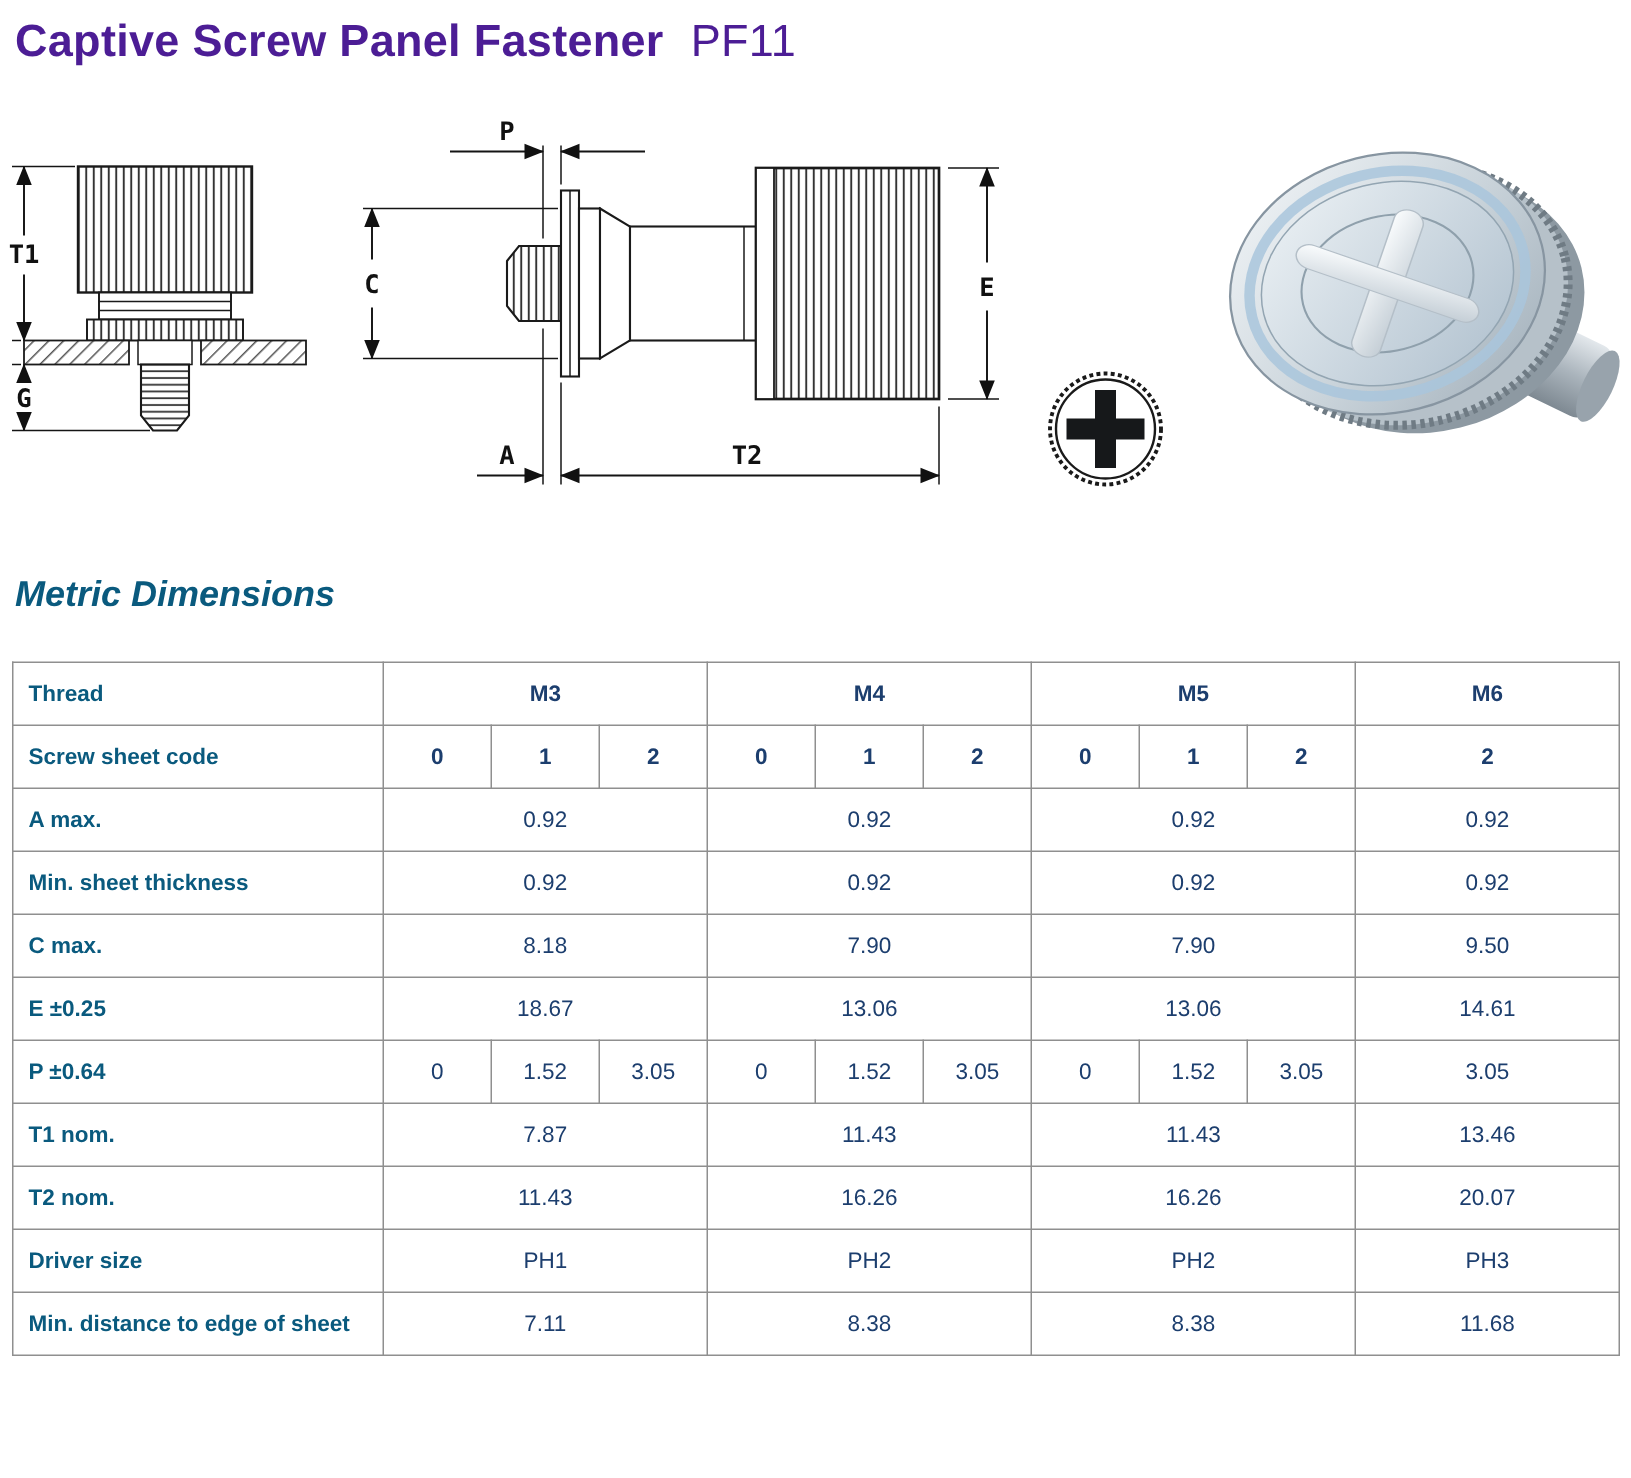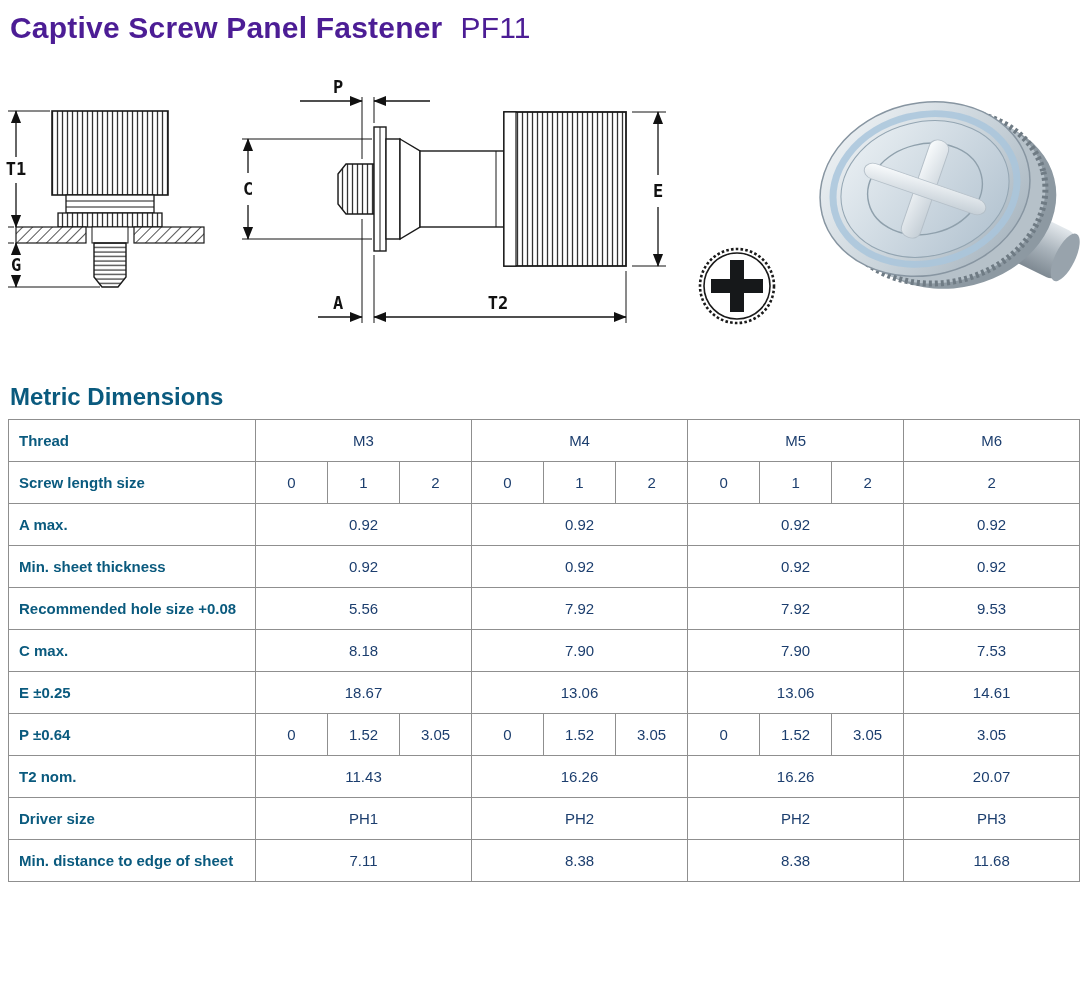--- a/index.html
+++ b/index.html
@@ -24,21 +24,22 @@
 
   .dim  { stroke: #141414; stroke-width: 1.3; fill: none; }
   .ext  { stroke: #141414; stroke-width: 1;   fill: none; }
   .dimlabel {
     font-family: "DejaVu Sans Mono", monospace;
     font-weight: 700; font-size: 17px; fill: #111;
   }
 
   .metric-row {
     display: flex; justify-content: space-between; align-items: center;
-    margin: 18px 12px 8px 10px;
+    margin: 18px 12px 30px 10px;
+    font-style: italic;
   }
   .metric-heading { font-size: 24px; font-weight: 700; color: #0a5a7e; }
   .materials-note { font-size: 13.5px; color: #1c3e6e; }
 
   table.metric-table {
     border-collapse: collapse;
     width: 1071px;
     margin: 0 8px;
     table-layout: fixed;
     border-radius: 18px;
@@ -48,21 +49,21 @@
     height: 42px;
     text-align: center;
     font-size: 15px;
     color: #1c3e6e;
     padding: 2px 4px;
   }
   .metric-table td.lbl {
     text-align: left; padding-left: 10px;
     font-weight: 700; color: #0a5a7e;
   }
-  .metric-table td.hdr { font-weight: 400; }
+  .metric-table td.hdr { font-weight: 700; }
   col.c-label { width: 247px; }
   col.c-s     { width: 72px; }
   col.c-m6    { width: 176px; }
 </style>
 </head>
 <body>
 
 <div class="title-row">
   <span>Captive Screw Panel Fastener</span><span class="title-model">PF11</span>
 </div>
@@ -213,21 +214,21 @@
   </colgroup>
   <tbody>
   <tr>
     <td class="lbl">Thread</td>
     <td class="hdr" colspan="3">M3</td>
     <td class="hdr" colspan="3">M4</td>
     <td class="hdr" colspan="3">M5</td>
     <td class="hdr">M6</td>
   </tr>
   <tr>
-    <td class="lbl">Screw length size</td>
+    <td class="lbl">Screw sheet code</td>
     <td class="hdr">0</td>
     <td class="hdr">1</td>
     <td class="hdr">2</td>
     <td class="hdr">0</td>
     <td class="hdr">1</td>
     <td class="hdr">2</td>
     <td class="hdr">0</td>
     <td class="hdr">1</td>
     <td class="hdr">2</td>
     <td class="hdr">2</td>
@@ -240,32 +241,25 @@
     <td class="val">0.92</td>
   </tr>
   <tr>
     <td class="lbl">Min. sheet thickness</td>
     <td class="val" colspan="3">0.92</td>
     <td class="val" colspan="3">0.92</td>
     <td class="val" colspan="3">0.92</td>
     <td class="val">0.92</td>
   </tr>
   <tr>
-    <td class="lbl">Recommended hole size +0.08</td>
-    <td class="val" colspan="3">5.56</td>
-    <td class="val" colspan="3">7.92</td>
-    <td class="val" colspan="3">7.92</td>
-    <td class="val">9.53</td>
-  </tr>
-  <tr>
     <td class="lbl">C max.</td>
     <td class="val" colspan="3">8.18</td>
     <td class="val" colspan="3">7.90</td>
     <td class="val" colspan="3">7.90</td>
-    <td class="val">7.53</td>
+    <td class="val">9.50</td>
   </tr>
   <tr>
     <td class="lbl">E ±0.25</td>
     <td class="val" colspan="3">18.67</td>
     <td class="val" colspan="3">13.06</td>
     <td class="val" colspan="3">13.06</td>
     <td class="val">14.61</td>
   </tr>
   <tr>
     <td class="lbl">P ±0.64</td>
@@ -274,20 +268,27 @@
     <td class="val">3.05</td>
     <td class="val">0</td>
     <td class="val">1.52</td>
     <td class="val">3.05</td>
     <td class="val">0</td>
     <td class="val">1.52</td>
     <td class="val">3.05</td>
     <td class="val">3.05</td>
   </tr>
   <tr>
+    <td class="lbl">T1 nom.</td>
+    <td class="val" colspan="3">7.87</td>
+    <td class="val" colspan="3">11.43</td>
+    <td class="val" colspan="3">11.43</td>
+    <td class="val">13.46</td>
+  </tr>
+  <tr>
     <td class="lbl">T2 nom.</td>
     <td class="val" colspan="3">11.43</td>
     <td class="val" colspan="3">16.26</td>
     <td class="val" colspan="3">16.26</td>
     <td class="val">20.07</td>
   </tr>
   <tr>
     <td class="lbl">Driver size</td>
     <td class="val" colspan="3">PH1</td>
     <td class="val" colspan="3">PH2</td>

